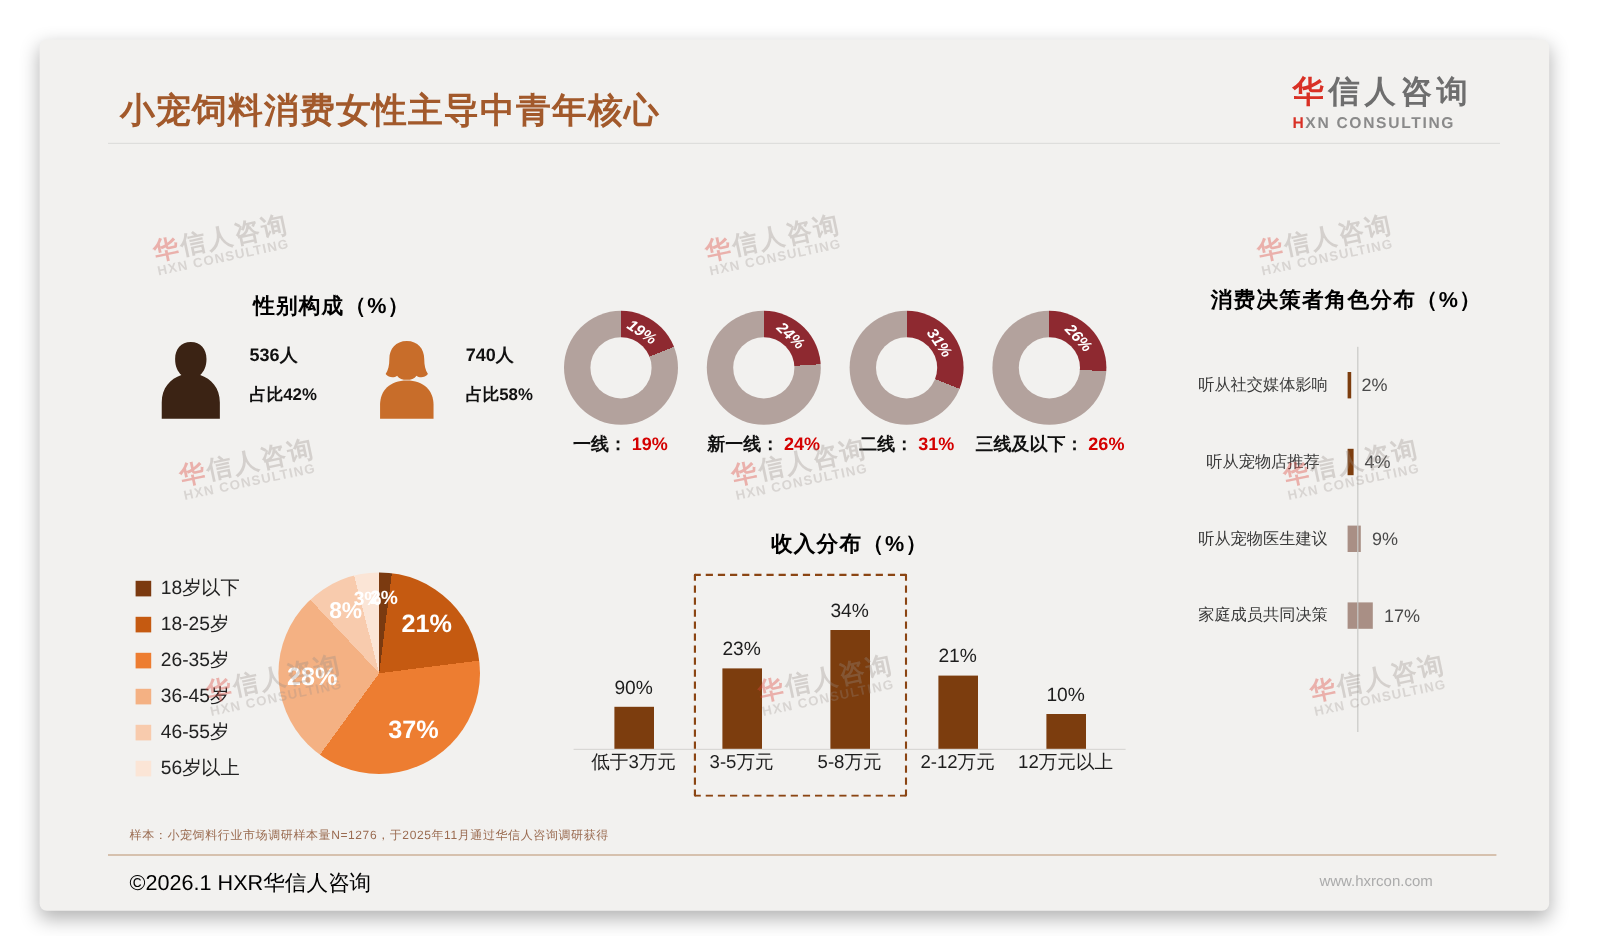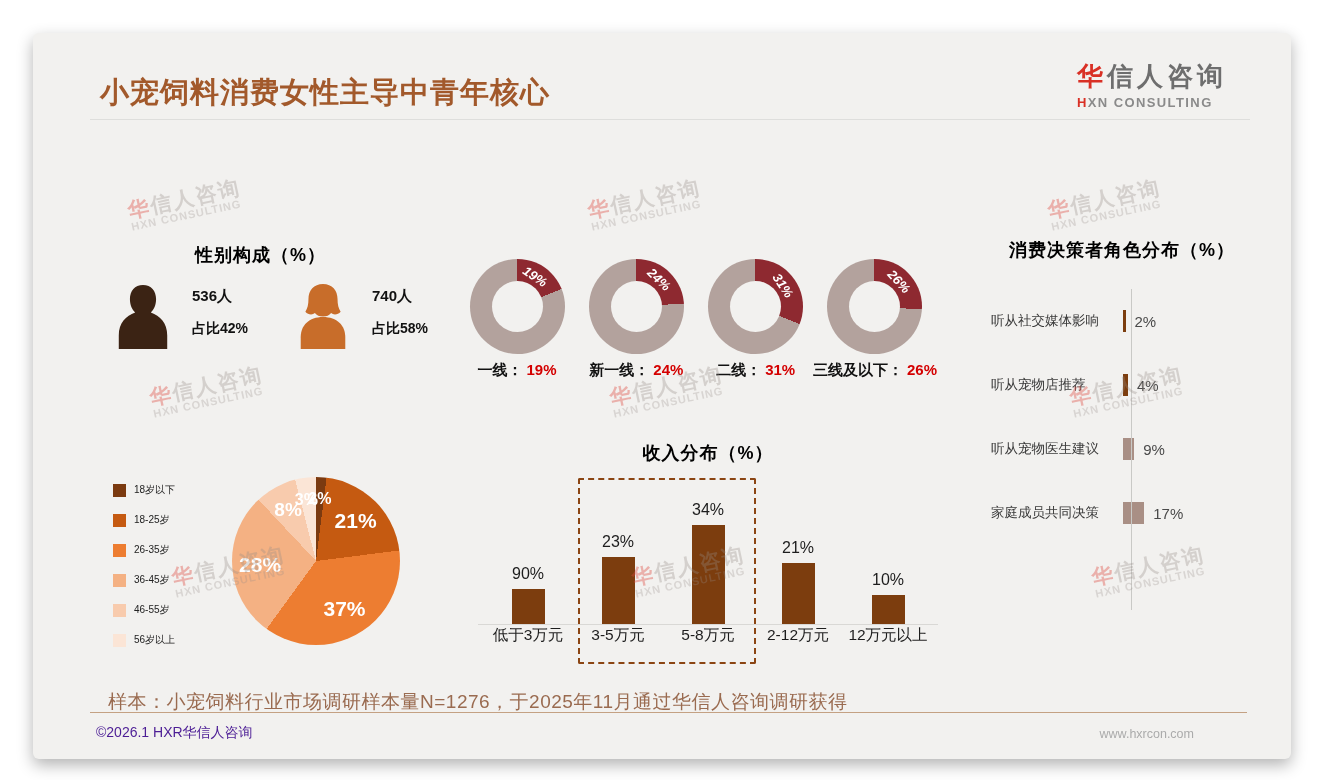--- a/index.html
+++ b/index.html
@@ -16,21 +16,21 @@
   .header-divider{position:absolute;left:57px;top:86px;width:1160px;height:1px;background:#DEDEDC}
   .main-title{position:absolute;left:0;top:128px;width:100%;text-align:center;font-size:23px;font-weight:bold;color:#141414;letter-spacing:1px}
   
   .wm{position:absolute;transform:rotate(-12deg);text-align:left;pointer-events:none;line-height:1.05}
   .wm .l1{font-size:21px;font-weight:bold;color:rgba(150,140,135,.32);letter-spacing:2px}
   .wm .l1 .red{color:rgba(220,70,60,.38)}
   .wm .l2{font-size:11px;font-weight:bold;color:rgba(150,140,135,.28);letter-spacing:1px}
   
   .sec-title{text-align:center;font-size:18px;font-weight:bold;color:#000;letter-spacing:1px}
   
-  .sec-gender{position:absolute;left:55px;top:210px;width:345px}
+  .sec-gender{position:absolute;left:71px;top:210px;width:345px}
   .gender-row{display:flex;margin-top:16px;padding-left:24px}
   .g-icon{width:62px;height:68px}
   .g-stats{margin-left:18px;margin-top:4px}
   .g-count{font-size:15px;font-weight:bold;color:#111}
   .g-share{font-size:14px;font-weight:bold;color:#111;margin-top:14px}
   .g-female{margin-left:44px}
   
   .sec-city{position:absolute;left:428px;top:210px;width:470px}
   .donut-row{display:flex;justify-content:space-between;margin-top:16px}
   .donut-wrap{width:112px;display:flex;flex-direction:column;align-items:center}
@@ -38,44 +38,44 @@
   .donut-hole{position:absolute;left:22px;top:22px;width:51px;height:51px;border-radius:50%;background:#F2F1EF}
   .donut-pct{position:absolute;font-size:13px;font-style:italic;font-weight:bold;color:#fff;white-space:nowrap}
   .donut-label{margin-top:7px;font-size:15px;font-weight:bold;color:#111;white-space:nowrap}
   .donut-label .val{color:#D40000;margin-left:4px}
   
   .sec-decision{position:absolute;left:958px;top:205px;width:306px}
   .sec-decision .sec-title{text-align:left;padding-left:18px}
   .dec-chart{position:relative;margin-top:27px}
   .dec-axis{position:absolute;left:140px;top:0;height:321px;width:1px;background:#C9C9C6}
   .dec-row{display:flex;align-items:center;height:64px}
-  .dec-label{width:132px;text-align:left;padding-right:9px;font-size:13.5px;color:#3A3A3A;white-space:nowrap}
+  .dec-label{width:132px;text-align:center;padding-right:9px;font-size:13.5px;color:#3A3A3A;white-space:nowrap}
   .dec-bar{height:22px}
   .dec-val{margin-left:9px;font-size:15px;color:#4A4A4A}
   
   .sec-age{position:absolute;left:55px;top:394px;width:380px;height:300px}
   .age-legend{position:absolute;left:25px;top:48px}
   .leg-item{display:flex;align-items:center;height:30px}
   .leg-sq{width:13px;height:13px;margin-right:8px;flex:none}
-  .leg-txt{font-size:10px;color:#222;white-space:nowrap}
+  .leg-txt{font-size:16px;color:#222;white-space:nowrap}
   .pie{position:absolute;left:144px;top:50px;width:168px;height:168px;border-radius:50%}
   .pie-lab{position:absolute;color:#fff;font-weight:bold;transform:translate(-50%,-50%);white-space:nowrap}
   
   .sec-income{position:absolute;left:445px;top:408px;width:460px}
   .inc-chart{margin-top:10px;height:150px;display:flex;align-items:flex-end;border-bottom:1px solid #D9D8D5;padding:0 5px;position:relative}
   .inc-col{flex:1;display:flex;flex-direction:column;align-items:center;justify-content:flex-end}
   .inc-val{font-size:16px;color:#1d1d1d;margin-bottom:6px}
   .inc-bar{width:33px}
   .inc-labels{display:flex;padding:0 5px;margin-top:0}
   .inc-lab{flex:1;text-align:center;font-size:15.5px;color:#1d1d1d;white-space:nowrap}
   .inc-box{position:absolute;left:545px;top:445px;width:178px;height:186px;border:2px dashed #8B4513;border-radius:2px}
   
-  .sample-note{position:absolute;left:75px;top:656px;font-size:19px;color:#9A6B50;letter-spacing:.5px}
+  .sample-note{position:absolute;left:75px;top:656px;font-size:10px;color:#9A6B50;letter-spacing:.5px}
   .footer-line{position:absolute;left:57px;top:679px;width:1157px;height:1px;background:#C4A183}
-  .footer-left{position:absolute;left:63px;top:691px;font-size:14px;color:#4c1d95}
+  .footer-left{position:absolute;left:75px;top:691px;font-size:18px;color:#000000}
   .footer-right{position:absolute;right:97px;top:694px;font-size:12.5px;color:#ABABAB}
 </style>
 </head>
 <body>
 
 <div class="card">
 
   <div class="page-title">小宠饲料消费女性主导中青年核心</div>
 
   <div class="logo">

